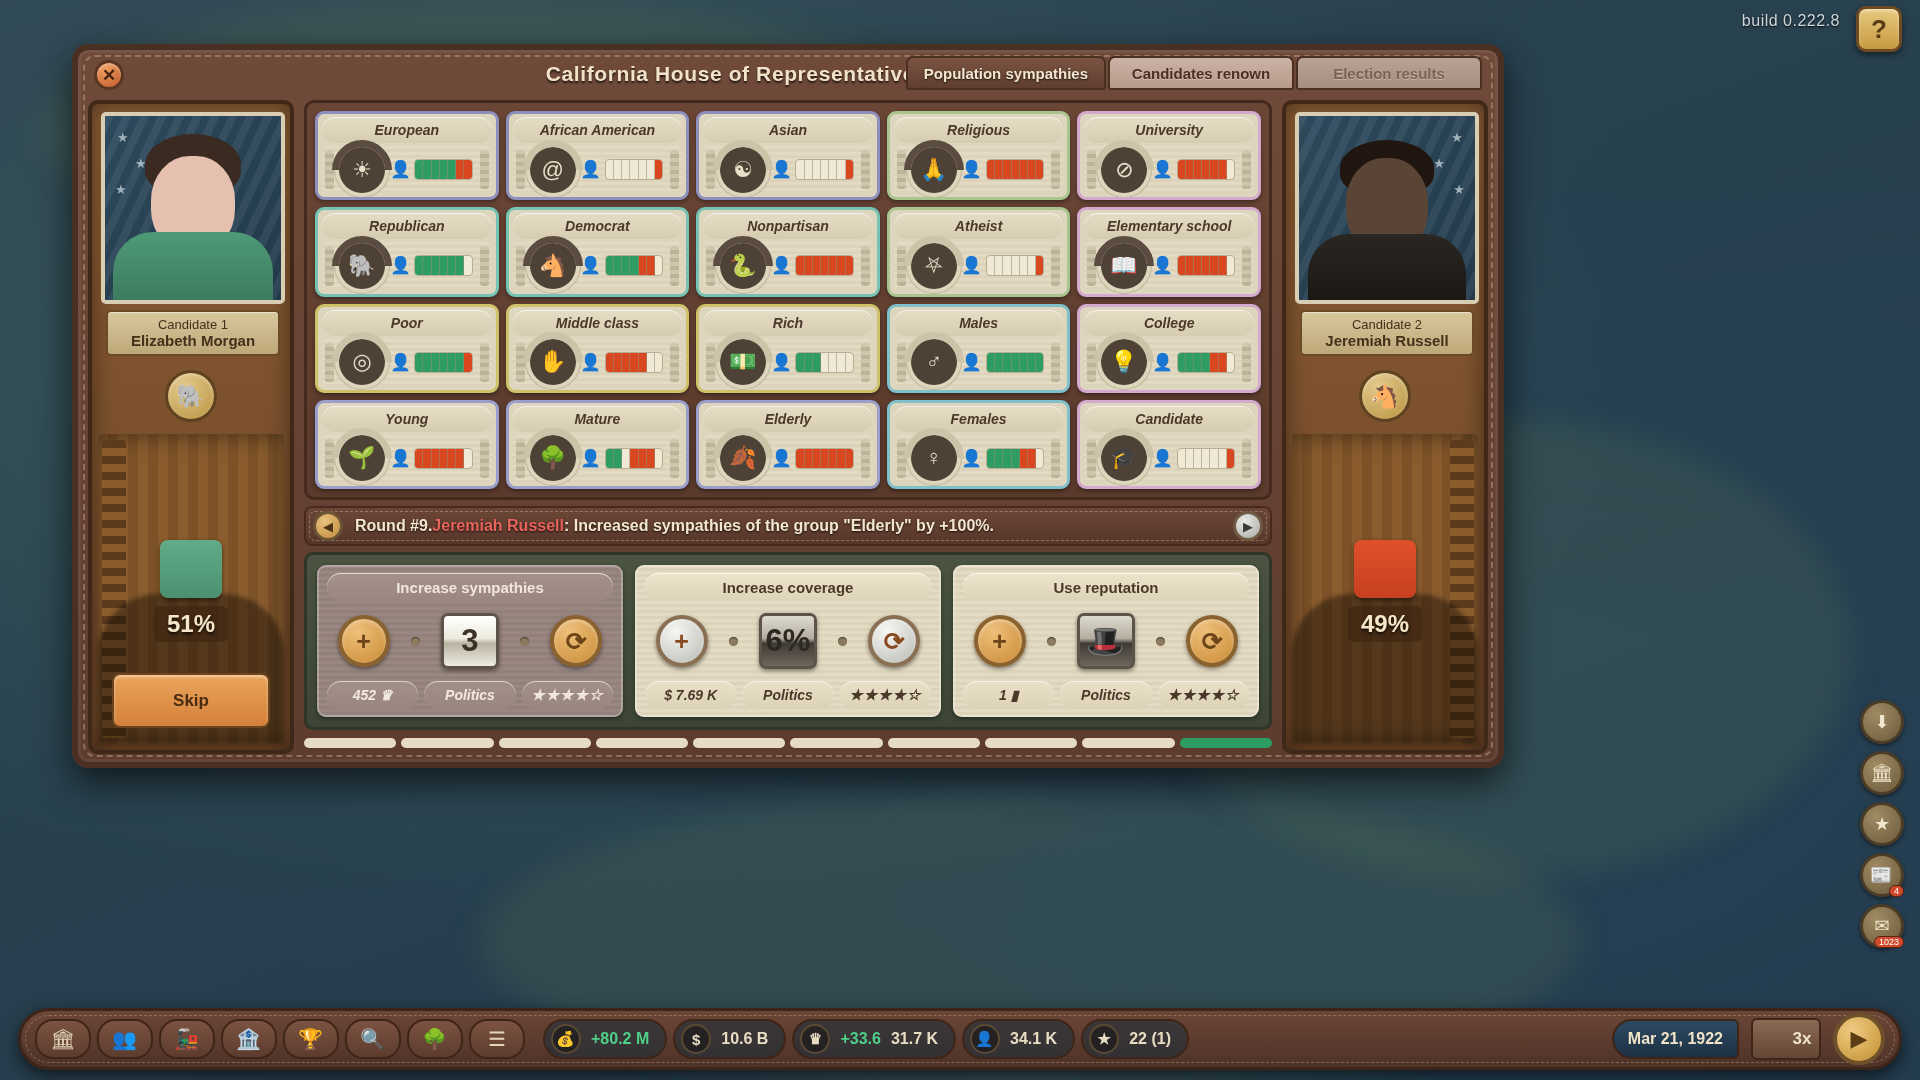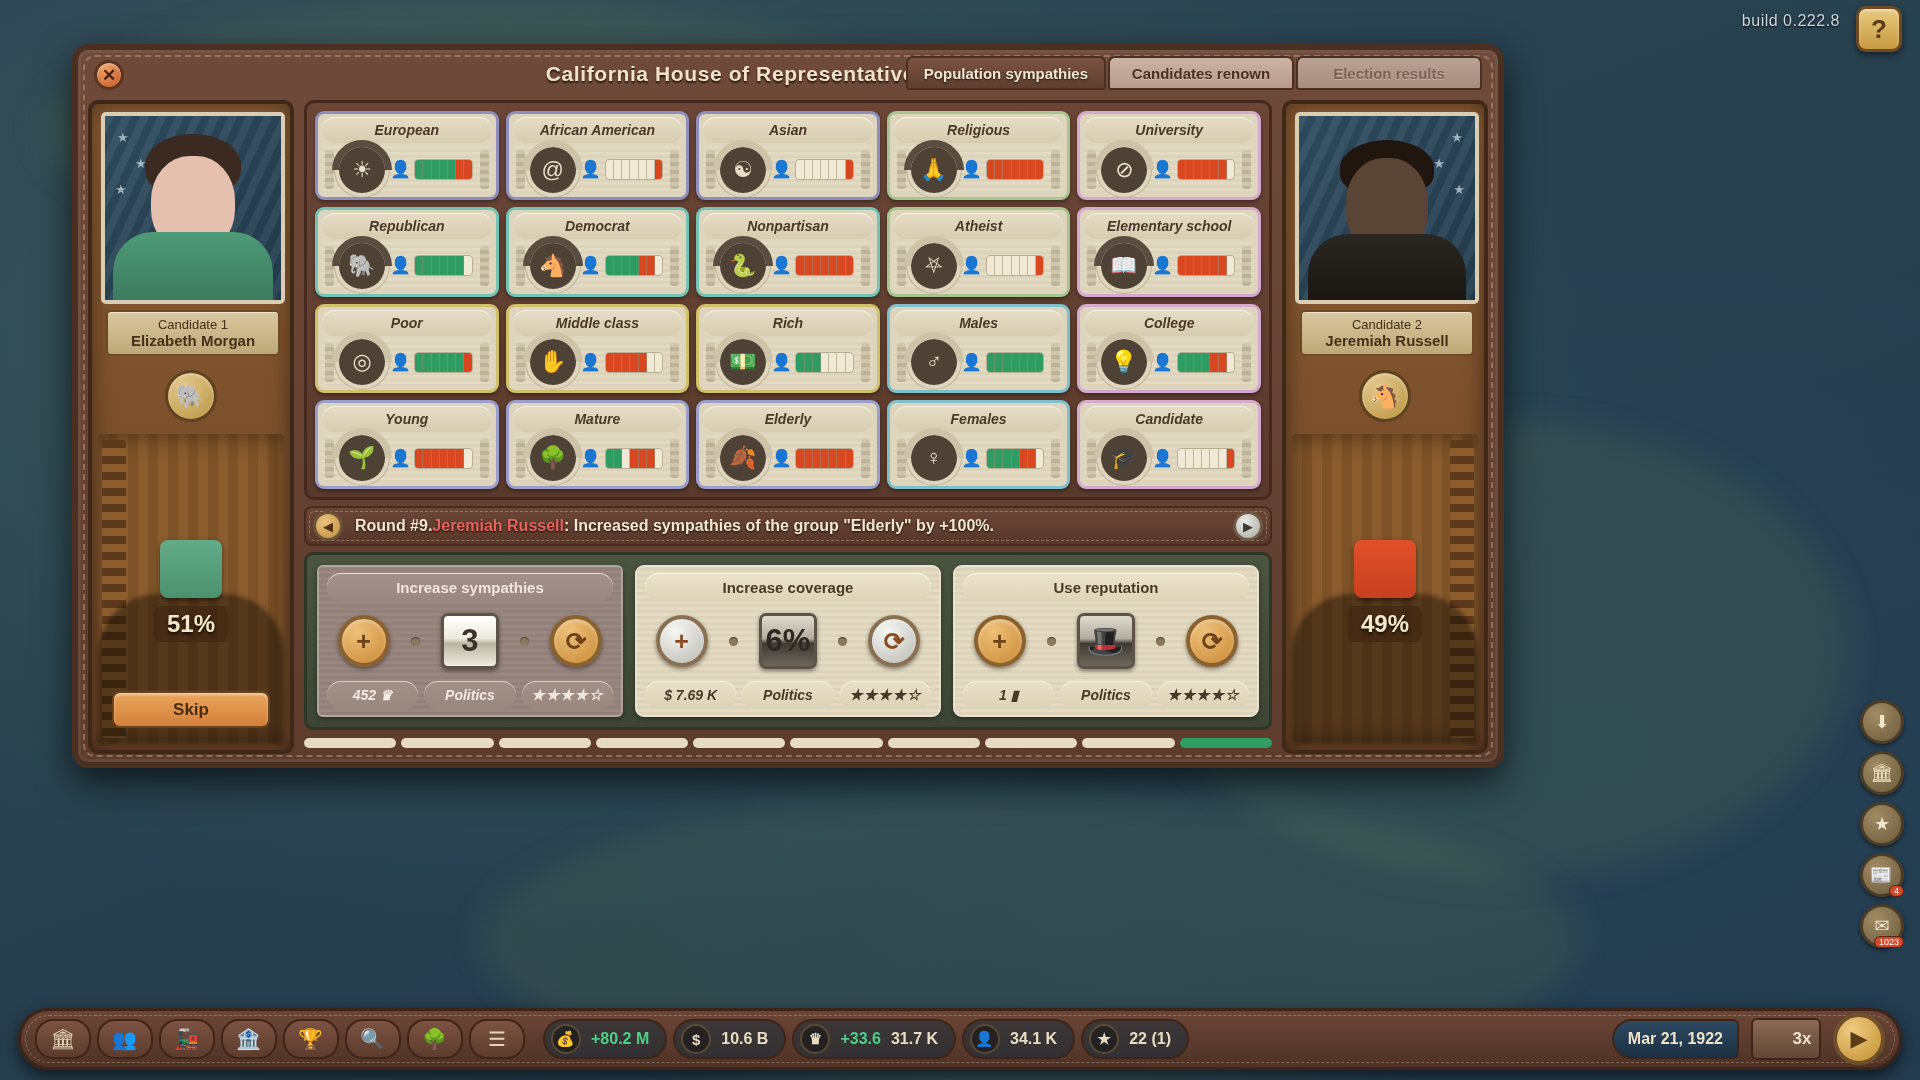--- a/index.html
+++ b/index.html
@@ -83,21 +83,21 @@
     border-radius:4px 4px 0 0; box-shadow:inset 0 0 25px rgba(0,0,0,.5); }
   .podium .slats{ position:absolute; left:4px; top:6px; bottom:6px; width:24px;
     background:repeating-linear-gradient(180deg,#5d3a1b 0 8px,#8b5d2d 8px 16px); border-radius:3px; }
   .scorebox{ position:absolute; left:50%; transform:translateX(-50%); bottom:146px; width:62px; height:58px;
     border-radius:8px; box-shadow:0 2px 5px rgba(0,0,0,.5); }
   .scorebox.green{ background:linear-gradient(180deg,#63ab88,#4b9170); }
   .scorebox.red{ background:linear-gradient(180deg,#e0502a,#c7401f); }
   .pct{ position:absolute; left:50%; transform:translateX(-50%); bottom:102px; width:74px; height:36px;
     background:rgba(60,35,16,.55); border-radius:6px; color:#f5e7c9; font-size:24px; font-weight:bold;
     display:flex; align-items:center; justify-content:center; text-shadow:0 2px 3px rgba(0,0,0,.8); }
-  .skip-btn{ position:absolute; left:14px; right:14px; bottom:16px; height:37px; border-radius:8px;
+  .skip-btn{ position:absolute; left:14px; right:14px; bottom:16px; height:55px; border-radius:8px;
     background:linear-gradient(180deg,#eaa55c,#d4803a); border:2px solid #6b431c; color:#4a2d11;
     font-size:17px; font-weight:bold; display:flex; align-items:center; justify-content:center;
     box-shadow:inset 0 2px 3px rgba(255,255,255,.45); }
   .silh{ position:absolute; left:0; right:0; bottom:0; height:150px; background:rgba(0,0,0,.38);
     border-radius:60px 60px 0 0; filter:blur(2px); }
 
   
   .grid-wrap{ position:absolute; left:216px; right:216px; top:4px; height:400px;
     background:linear-gradient(180deg,#6b4637,#5a3a2c); border:3px solid #46291e; border-radius:10px; padding:8px; }
   .grid{ display:grid; grid-template-columns:repeat(5,1fr); grid-template-rows:repeat(4,1fr); gap:7px; height:100%; }
@@ -143,21 +143,21 @@
     text-shadow:0 1px 2px rgba(0,0,0,.8); }
   .rb-text .who{ color:#e8635c; }
 
   
   .actions{ position:absolute; left:216px; right:216px; top:456px; bottom:22px;
     background:linear-gradient(180deg,#4a5440,#3d4636); border:3px solid #2e3628; border-radius:9px;
     display:flex; gap:12px; padding:10px; }
   .apanel{ flex:1; border-radius:9px; padding:8px 10px; display:flex; flex-direction:column; gap:8px;
     background:repeating-linear-gradient(180deg,#e4dbc4 0 3px,#dcd3ba 3px 6px);
     box-shadow:inset 0 0 0 2px rgba(255,255,255,.25), 0 2px 5px rgba(0,0,0,.4); }
-  .apanel.disabled{ background:repeating-linear-gradient(180deg,#9a8782 0 3px,#92807b 3px 6px);border-radius:6px; }
+  .apanel.disabled{ background:repeating-linear-gradient(180deg,#9a8782 0 3px,#92807b 3px 6px); }
   .ap-title{ height:28px; border-radius:14px; display:flex; align-items:center; justify-content:center;
     font-size:15px; font-weight:bold; color:#4a392a; background:linear-gradient(180deg,#ece3cc,#ddd4b8);
     box-shadow:inset 0 1px 0 rgba(255,255,255,.7); }
   .apanel.disabled .ap-title{ color:#f1e6de; background:linear-gradient(180deg,#a4918b,#9a8781); }
   .ap-mid{ flex:1; display:flex; align-items:center; justify-content:space-around; }
   .circ{ width:52px; height:52px; border-radius:50%; display:flex; align-items:center; justify-content:center;
     font-size:25px; font-weight:bold; box-shadow:0 2px 4px rgba(0,0,0,.45), inset 0 2px 4px rgba(255,255,255,.4); }
   .circ.orange{ background:radial-gradient(circle at 35% 28%,#eec07a,#c98a35); border:4px solid #8a6230; color:#6d4418; }
   .circ.silver{ background:radial-gradient(circle at 35% 28%,#f6f6f3,#b9b9b3); border:4px solid #8a7053; color:#8a4a20; }
   .counter{ width:58px; height:56px; border-radius:7px; border:3px solid #5d5349;

